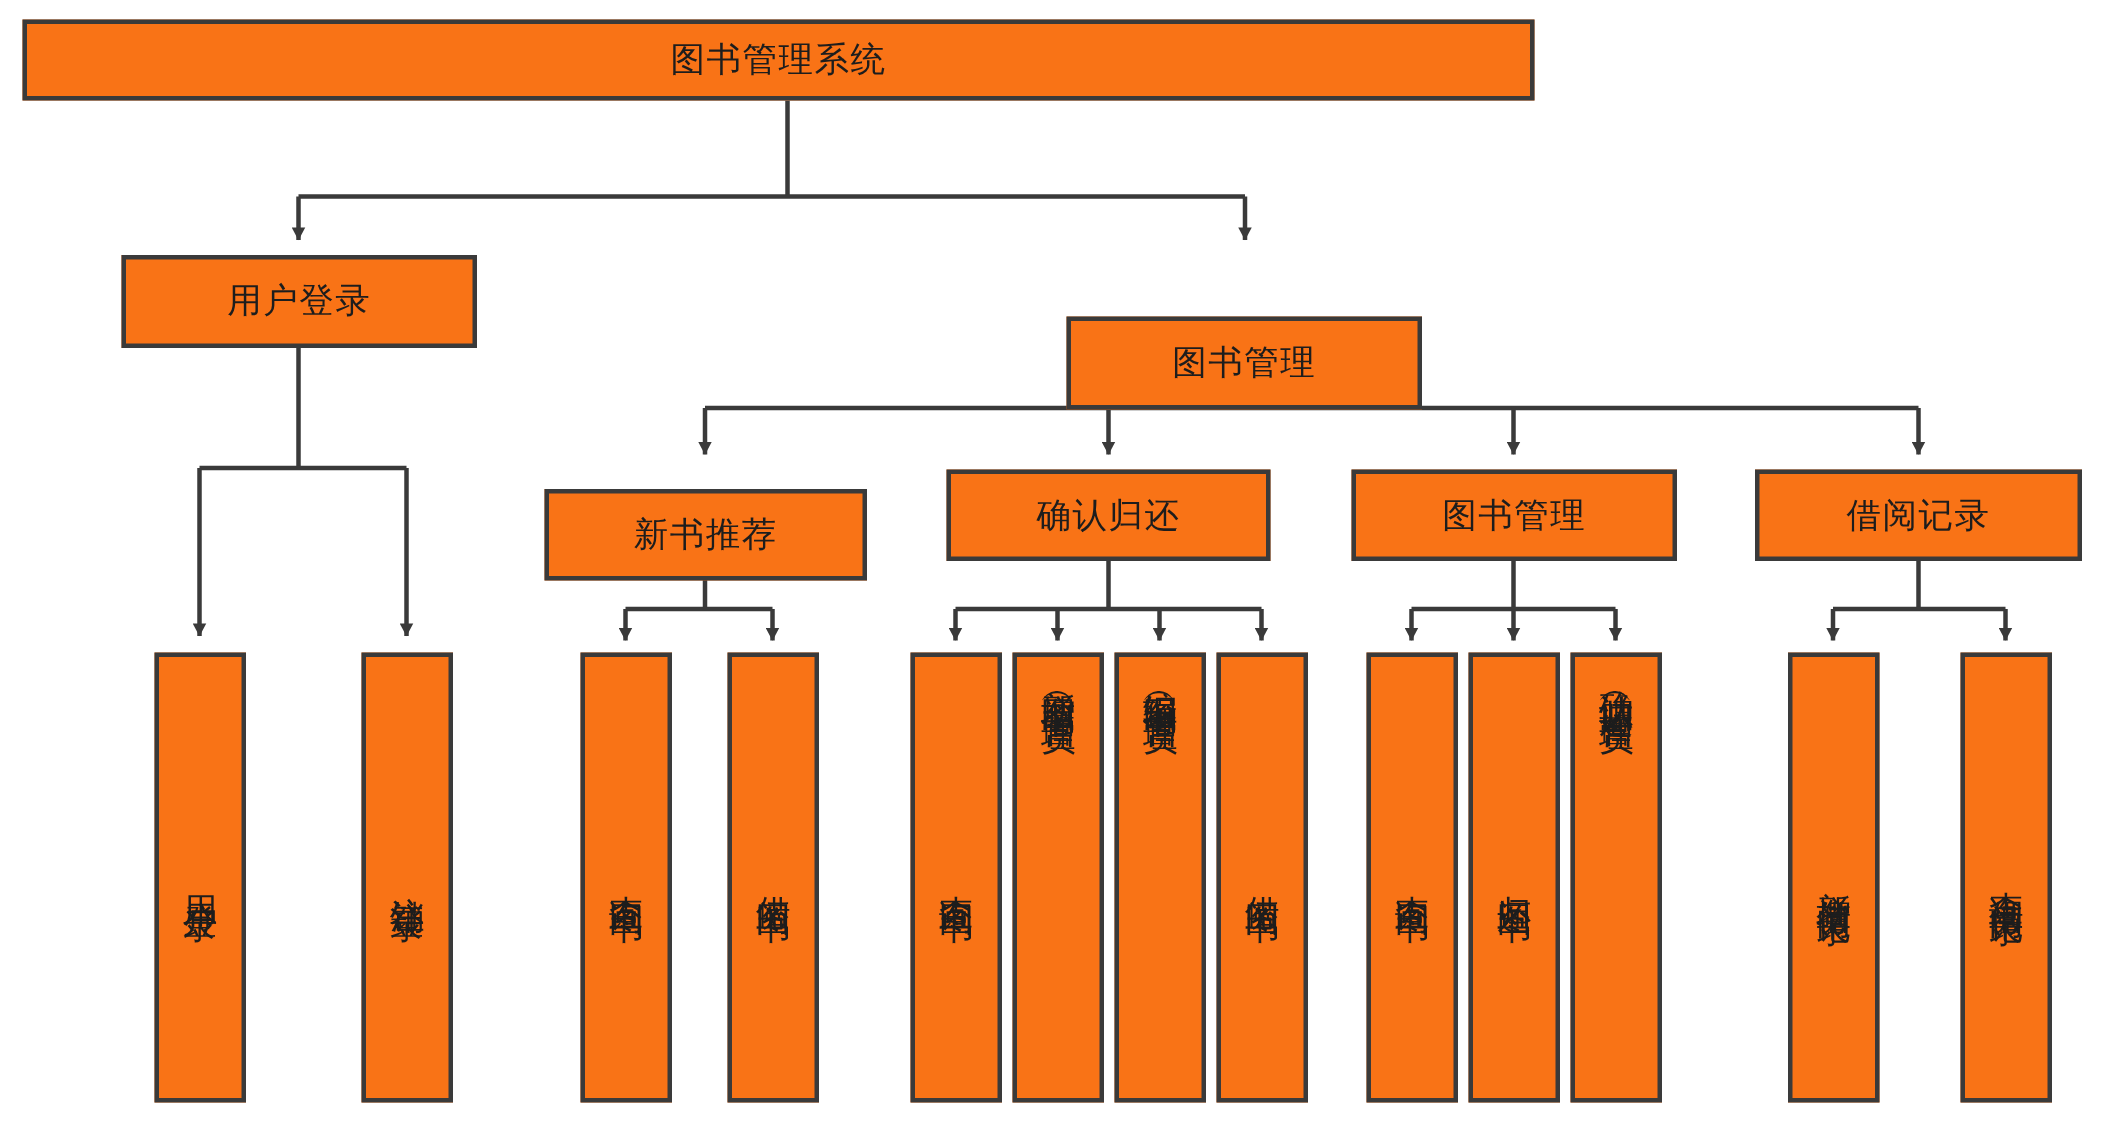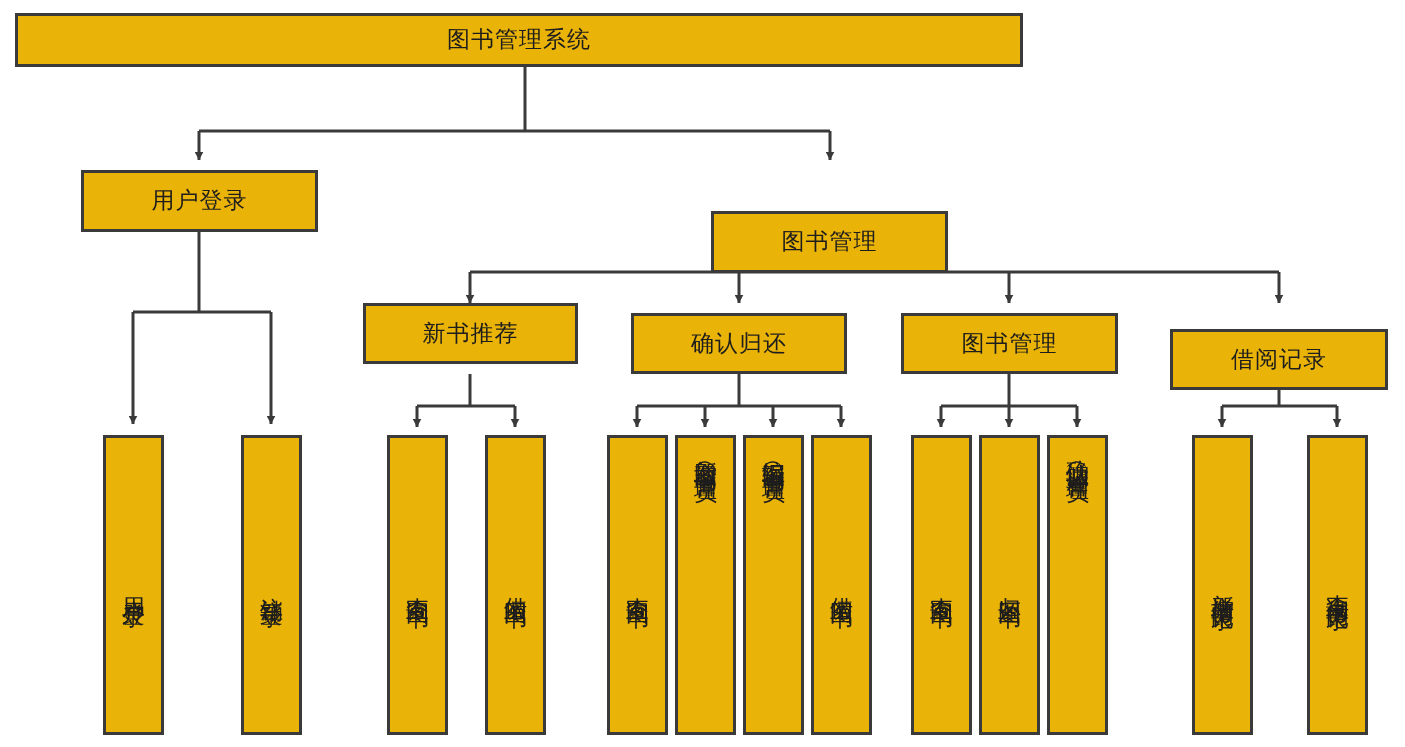--- a/index.html
+++ b/index.html
@@ -18,21 +18,21 @@
     position: absolute;
     left: 0;
     top: 0;
     width: 1405px;
     height: 747px;
   }
   .node-box {
     position: absolute;
     box-sizing: border-box;
     border: 3px solid #3a3a3a;
-    background: #eab308;
+    background: #f97316;
     display: flex;
     align-items: center;
     justify-content: center;
   }
   .node-label-h {
     font-size: 23px;
     color: #1d1d1d;
     line-height: 1.1;
     letter-spacing: 1px;
     white-space: nowrap;
@@ -152,30 +152,30 @@
     <span class="node-label-h">图书管理系统</span>
   </div>
 
   <div class="node-box" style="left:81px; top:170px; width:237px; height:62px;">
     <span class="node-label-h">用户登录</span>
   </div>
   <div class="node-box" style="left:711px; top:170px; width:237px; height:62px;margin-top:41px;">
     <span class="node-label-h">图书管理</span>
   </div>
 
-  <div class="node-box" style="left:363px; top:303px; width:215px; height:61px;">
+  <div class="node-box" style="left:363px; top:326px; width:215px; height:61px;">
     <span class="node-label-h">新书推荐</span>
   </div>
   <div class="node-box" style="left:631px; top:313px; width:216px; height:61px;">
     <span class="node-label-h">确认归还</span>
   </div>
   <div class="node-box" style="left:901px; top:313px; width:217px; height:61px;">
     <span class="node-label-h">图书管理</span>
   </div>
-  <div class="node-box" style="left:1170px; top:313px; width:218px; height:61px;margin-top:16px;">
+  <div class="node-box" style="left:1170px; top:313px; width:218px; height:61px;">
     <span class="node-label-h">借阅记录</span>
   </div>
 
   <div class="node-box leaf" style="left:103px; top:435px; width:61px; height:300px;">
     <span class="leaf-inner">
         <span class="node-label-v">用户登录</span>
       </span>
   </div>
   <div class="node-box leaf" style="left:241px; top:435px; width:61px; height:300px;">
     <span class="leaf-inner">

